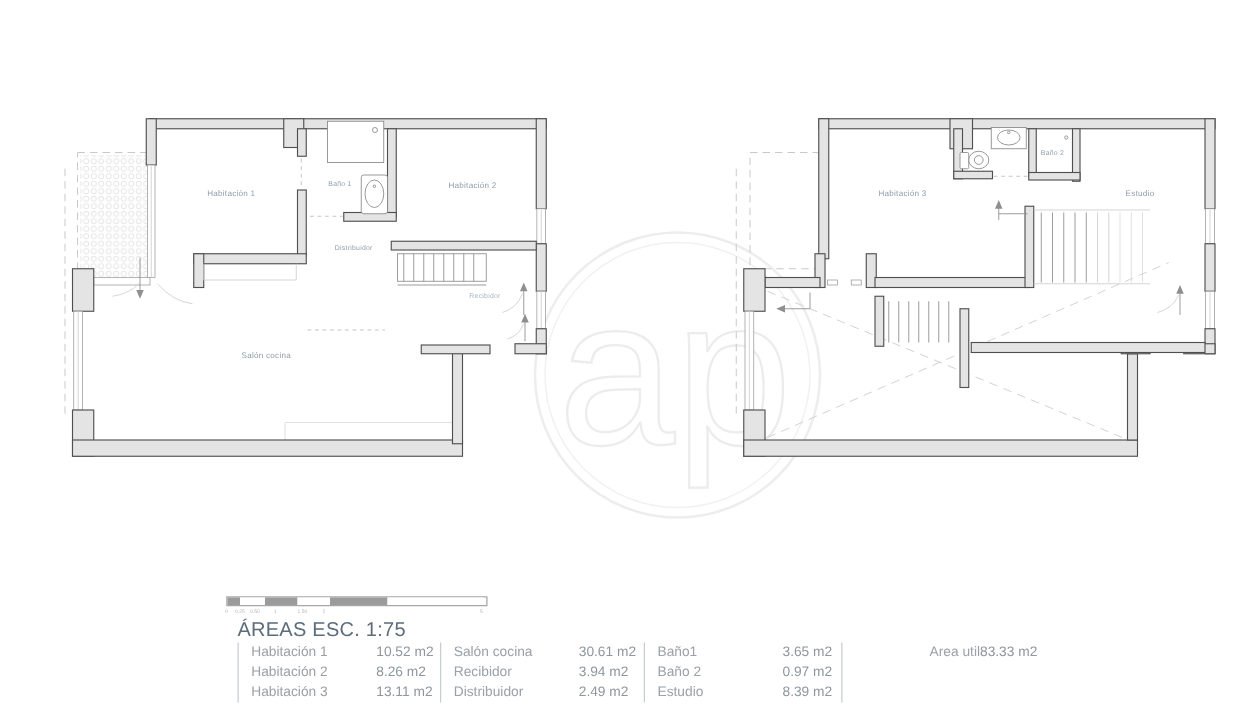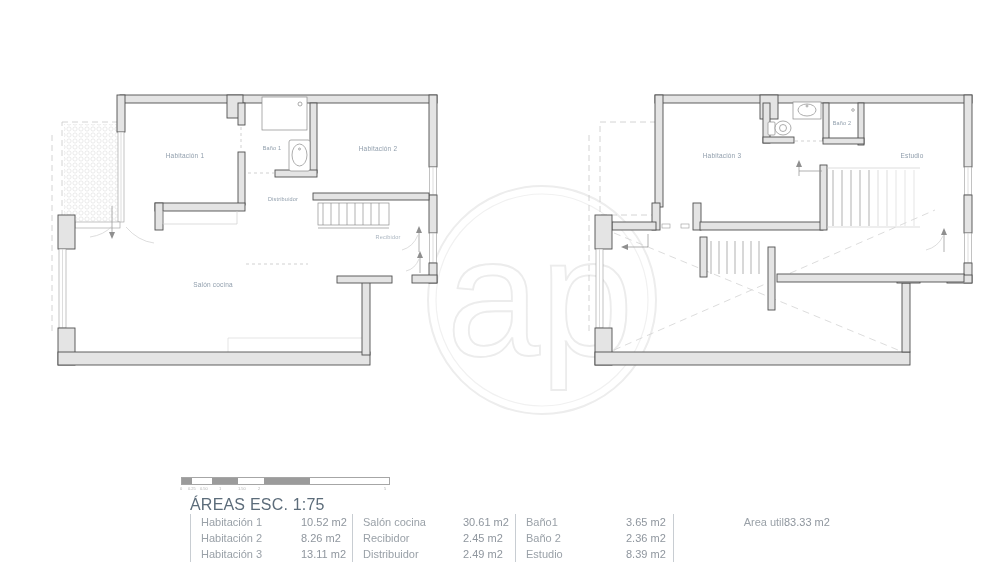--- a/index.html
+++ b/index.html
@@ -276,35 +276,35 @@
         <span class="val">13.11 m2</span>
       </div>
     </div>
     <div class="tgroup g2">
       <div class="trow">
         <span class="lbl">Salón cocina</span>
         <span class="val">30.61 m2</span>
       </div>
       <div class="trow">
         <span class="lbl">Recibidor</span>
-        <span class="val">2.45 m2</span>
+        <span class="val">3.94 m2</span>
       </div>
       <div class="trow">
         <span class="lbl">Distribuidor</span>
         <span class="val">2.49 m2</span>
       </div>
     </div>
     <div class="tgroup g3">
       <div class="trow">
         <span class="lbl">Baño1</span>
         <span class="val">3.65 m2</span>
       </div>
       <div class="trow">
         <span class="lbl">Baño 2</span>
-        <span class="val">2.36 m2</span>
+        <span class="val">0.97 m2</span>
       </div>
       <div class="trow">
         <span class="lbl">Estudio</span>
         <span class="val">8.39 m2</span>
       </div>
     </div>
     <div class="tgroup g4">
       <div class="trow">
         <span class="lbl">Area util</span>
         <span class="val">83.33 m2</span>

